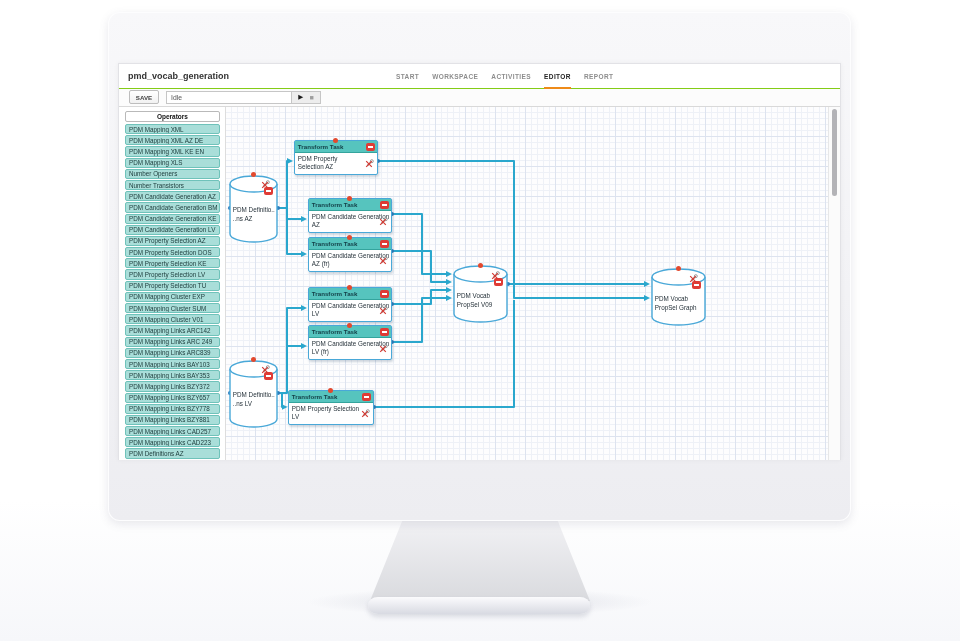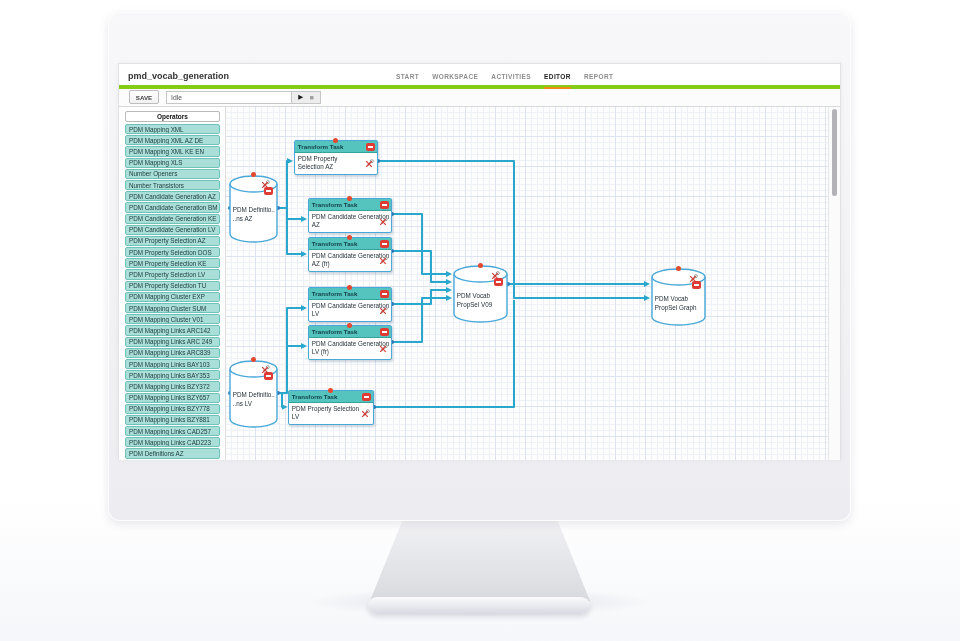--- a/index.html
+++ b/index.html
@@ -18,21 +18,21 @@
     background:linear-gradient(#f2f2f5, #d9dade);
     clip-path:polygon(15% 0, 85% 0, 100% 100%, 0 100%); }
   .stand-base { position:absolute; left:368px; top:597px; width:222px; height:17px;
     border-radius:10px/8px; background:linear-gradient(#fbfbfd, #d8dae2);
     box-shadow:0 3px 5px rgba(100,105,130,.20); }
 
   
   .app { position:absolute; left:10px; top:51px; width:723px; height:397px;
     background:#fff; border:1px solid #e2e2e6; box-shadow:0 0 5px rgba(0,0,0,.05); }
 
-  .titlebar { position:relative; height:25px; border-bottom:4px solid #84cc16; background:#fff; }
+  .titlebar { position:relative; height:25px; border-bottom:1px solid #84cc16; background:#fff; }
   .title { position:absolute; left:9px; top:7px; font-size:9px; font-weight:bold; color:#333; }
   .tabs { position:absolute; left:277px; top:0; height:25px; display:flex; gap:13px; }
   .tab { display:flex; align-items:center; height:25px; font-size:6.5px; letter-spacing:.4px;
          font-weight:bold; color:#8d8d8d; cursor:pointer; border-bottom:2px solid transparent; padding-top:1px;}
   .tab.active { color:#222; border-bottom:2px solid #ee8a18; }
 
   .toolbar { position:relative; height:18px; background:#fcfcfc; border-bottom:1px solid #d9d9d9; }
   .save-btn { position:absolute; left:10px; top:1px; width:30px; height:14px;
     background:linear-gradient(#fff,#f1f1f1); border:1px solid #bdbdbd; border-radius:2px;
     font-size:6.2px; font-weight:bold; color:#444; display:flex; align-items:center; justify-content:center; }

